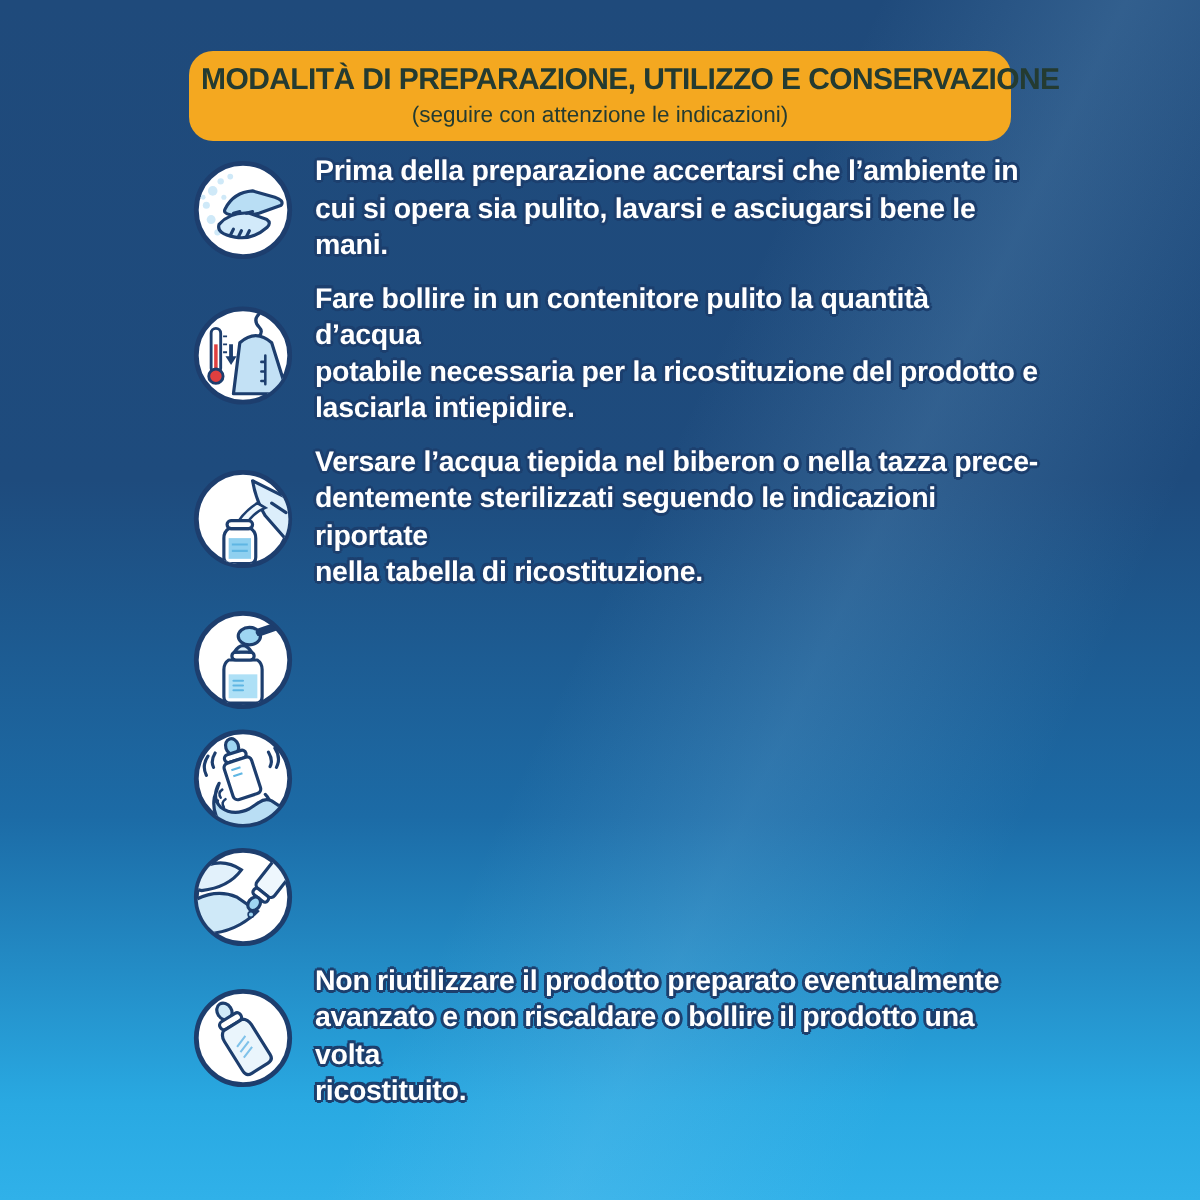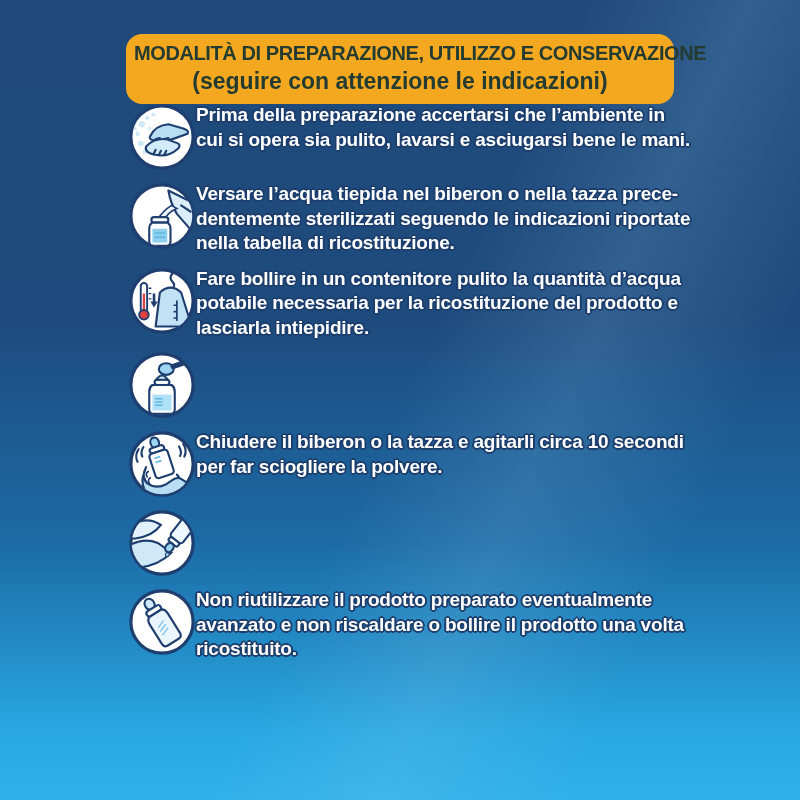--- a/index.html
+++ b/index.html
@@ -24,28 +24,28 @@
     position:relative;width:548px;margin:18px auto;top:16px;
     background:var(--header_bg,#f4a820);
     border-radius:16px;padding:8px 8px 9px;text-align:center;
     box-sizing:border-box;
   }
   .header-title{
     font-size:20px;font-weight:bold;letter-spacing:-0.4px;
     color:var(--header_text,#243b31);white-space:nowrap;
   }
   .header-sub{
-    font-size:23px;font-weight:700;margin-top:3px;
+    font-size:15px;font-weight:400;margin-top:3px;
     color:var(--header_text,#243b31);
   }
   .steps{
     position:absolute;left:128px;top:103px;width:566px;
     display:flex;flex-direction:column;gap:11px;
   }
-  .step{display:flex;}
+  .step{display:flex;align-items:center;gap:14px;}
   .icon-wrap{flex:0 0 68px;width:68px;height:68px;}
   .icon-wrap svg{display:block;}
   .step-text{
     font-size:19px;line-height:24.5px;font-weight:bold;
     letter-spacing:-0.2px;white-space:pre-line;
     color:var(--step_text,#ffffff);
     text-shadow:
       2px 0 0 var(--text_outline,#1c3f6e), -2px 0 0 var(--text_outline,#1c3f6e),
       0 2px 0 var(--text_outline,#1c3f6e), 0 -2px 0 var(--text_outline,#1c3f6e),
       1.4px 1.4px 0 var(--text_outline,#1c3f6e), -1.4px 1.4px 0 var(--text_outline,#1c3f6e),
@@ -90,20 +90,50 @@
             </g>
           </svg>
         </div>
         <div class="step-text">Prima della preparazione accertarsi che l’ambiente in
 cui si opera sia pulito, lavarsi e asciugarsi bene le mani.</div>
       </div>
       <div class="step">
         <div class="icon-wrap">
           <svg viewBox="0 0 64 64" width="68" height="68">
             <defs>
+              <clipPath id="cp2">
+                <circle cx="32" cy="32" r="28.5"></circle>
+              </clipPath>
+            </defs>
+            <circle cx="32" cy="32" r="29.3" fill="#fff" stroke="#1d3e6e" stroke-width="3"></circle>
+            <g clip-path="url(#cp2)">
+              <path fill="none" stroke="#1d3e6e" stroke-width="2" stroke-linecap="round" d="M42 6 q-4 4 0 8 q3 3 0 6"></path>
+              <g stroke="#1d3e6e" stroke-width="2" stroke-linecap="round" stroke-linejoin="round">
+                <path fill="#c3e1f5" d="M30 24 Q40 15 50 24 L60 56 L26 56 Z"></path>
+                <path fill="none" stroke-width="1.6" d="M46 32 L46 50 M43.5 36 L46 36 M43.5 42 L46 42 M43.5 48 L46 48"></path>
+              </g>
+              <g stroke="#1d3e6e" stroke-width="1.8">
+                <rect x="12" y="15" width="6" height="28" rx="3" fill="#fff"></rect>
+                <rect x="13.9" y="25" width="2.2" height="17" fill="#e03f3f" stroke="none"></rect>
+                <circle cx="15" cy="45" r="4.5" fill="#e03f3f"></circle>
+                <path d="M19.5 20 h2.5 M19.5 25 h2.5 M19.5 30 h2.5" stroke-width="1.2"></path>
+              </g>
+              <path d="M24.5 25 L24.5 34" stroke="#1d3e6e" stroke-width="2.4"></path>
+              <path d="M21 32.5 L24.5 38 L28 32.5 Z" fill="#1d3e6e"></path>
+            </g>
+          </svg>
+        </div>
+        <div class="step-text">Fare bollire in un contenitore pulito la quantità d’acqua
+potabile necessaria per la ricostituzione del prodotto e
+lasciarla intiepidire.</div>
+      </div>
+      <div class="step">
+        <div class="icon-wrap">
+          <svg viewBox="0 0 64 64" width="68" height="68">
+            <defs>
               <clipPath id="cp3">
                 <circle cx="32" cy="32" r="28.5"></circle>
               </clipPath>
             </defs>
             <circle cx="32" cy="32" r="29.3" fill="#fff" stroke="#1d3e6e" stroke-width="3"></circle>
             <g clip-path="url(#cp3)">
               <path fill="#dceefb" stroke="#1d3e6e" stroke-width="2" stroke-linejoin="round" d="M38 8 L66 22 L60 46 L46 30 Q40 20 38 8 Z"></path>
               <path d="M50 22 L59 28" stroke="#1d3e6e" stroke-width="2" stroke-linecap="round"></path>
               <path fill="#eef7fd" stroke="#1d3e6e" stroke-width="1.6" d="M41 22 Q33 27 28 35 L33 37 Q38 28 46 25 Z"></path>
               <g stroke="#1d3e6e" stroke-width="2">
@@ -111,50 +141,20 @@
                 <rect x="23" y="44" width="14" height="13" fill="#8fd0f0" stroke="none"></rect>
                 <path d="M25 48 h10 M25 52 h10" stroke="#5fb6e3" stroke-width="1.4"></path>
                 <rect x="22" y="33" width="16" height="5" rx="2.5" fill="#fff"></rect>
               </g>
             </g>
           </svg>
         </div>
         <div class="step-text">Versare l’acqua tiepida nel biberon o nella tazza prece-
 dentemente sterilizzati seguendo le indicazioni riportate
 nella tabella di ricostituzione.</div>
-      </div>
-      <div class="step">
-        <div class="icon-wrap">
-          <svg viewBox="0 0 64 64" width="68" height="68">
-            <defs>
-              <clipPath id="cp2">
-                <circle cx="32" cy="32" r="28.5"></circle>
-              </clipPath>
-            </defs>
-            <circle cx="32" cy="32" r="29.3" fill="#fff" stroke="#1d3e6e" stroke-width="3"></circle>
-            <g clip-path="url(#cp2)">
-              <path fill="none" stroke="#1d3e6e" stroke-width="2" stroke-linecap="round" d="M42 6 q-4 4 0 8 q3 3 0 6"></path>
-              <g stroke="#1d3e6e" stroke-width="2" stroke-linecap="round" stroke-linejoin="round">
-                <path fill="#c3e1f5" d="M30 24 Q40 15 50 24 L60 56 L26 56 Z"></path>
-                <path fill="none" stroke-width="1.6" d="M46 32 L46 50 M43.5 36 L46 36 M43.5 42 L46 42 M43.5 48 L46 48"></path>
-              </g>
-              <g stroke="#1d3e6e" stroke-width="1.8">
-                <rect x="12" y="15" width="6" height="28" rx="3" fill="#fff"></rect>
-                <rect x="13.9" y="25" width="2.2" height="17" fill="#e03f3f" stroke="none"></rect>
-                <circle cx="15" cy="45" r="4.5" fill="#e03f3f"></circle>
-                <path d="M19.5 20 h2.5 M19.5 25 h2.5 M19.5 30 h2.5" stroke-width="1.2"></path>
-              </g>
-              <path d="M24.5 25 L24.5 34" stroke="#1d3e6e" stroke-width="2.4"></path>
-              <path d="M21 32.5 L24.5 38 L28 32.5 Z" fill="#1d3e6e"></path>
-            </g>
-          </svg>
-        </div>
-        <div class="step-text">Fare bollire in un contenitore pulito la quantità d’acqua
-potabile necessaria per la ricostituzione del prodotto e
-lasciarla intiepidire.</div>
       </div>
       <div class="step">
         <div class="icon-wrap">
           <svg viewBox="0 0 64 64" width="68" height="68">
             <defs>
               <clipPath id="cp4">
                 <circle cx="32" cy="32" r="28.5"></circle>
               </clipPath>
             </defs>
             <circle cx="32" cy="32" r="29.3" fill="#fff" stroke="#1d3e6e" stroke-width="3"></circle>
@@ -190,22 +190,20 @@
                 <ellipse cx="31" cy="11" rx="4" ry="5" fill="#9ed6f2"></ellipse>
                 <rect x="24" y="15" width="14" height="5" rx="2.5" fill="#fff"></rect>
                 <rect x="22" y="20" width="18" height="24" rx="3" fill="#fff"></rect>
                 <path d="M26 25 h6 M26 29 h6" stroke="#5fb6e3" stroke-width="1.4"></path>
               </g>
               <path fill="#b9def4" stroke="#1d3e6e" stroke-width="2" stroke-linejoin="round" d="M17 35 Q12 44 18 50 Q26 56 36 51 L42 47 Q46 44 50 46 L62 54 L60 64 L22 64 Q12 56 14 44 Z"></path>
               <path fill="none" stroke="#1d3e6e" stroke-width="1.6" stroke-linecap="round" d="M19 39 q-3 2 -1 5 M21 45 q-3 2 -1 5"></path>
             </g>
           </svg>
         </div>
-        <div class="step-text">Chiudere il biberon o la tazza e agitarli circa 10 secondi
-per far sciogliere la polvere.</div>
       </div>
       <div class="step">
         <div class="icon-wrap">
           <svg viewBox="0 0 64 64" width="68" height="68">
             <defs>
               <clipPath id="cp6">
                 <circle cx="32" cy="32" r="28.5"></circle>
               </clipPath>
             </defs>
             <circle cx="32" cy="32" r="29.3" fill="#fff" stroke="#1d3e6e" stroke-width="3"></circle>

